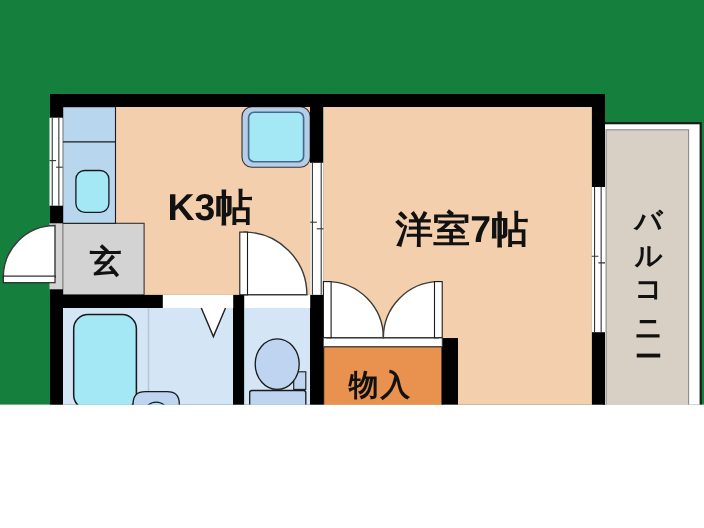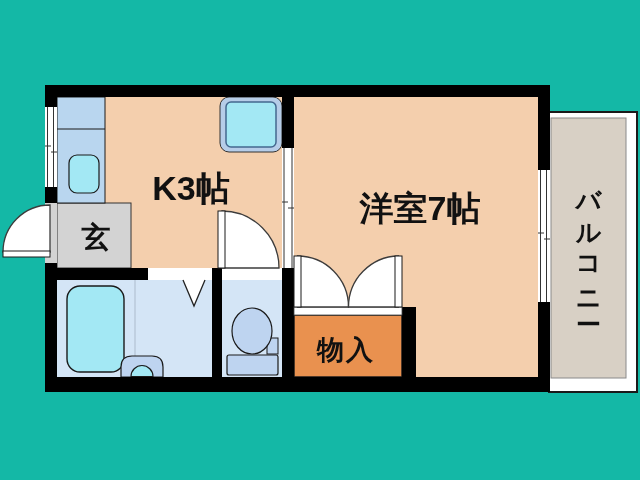--- a/index.html
+++ b/index.html
@@ -1,17 +1,17 @@
 <!DOCTYPE html>
 <html><head>
 <meta charset="utf-8">
 <style>
   html,body{margin:0;padding:0;background:#fff;}
   #stage{
-    position:relative;width:640px;height:480px;background:#14b8a6;overflow:hidden;
+    position:relative;width:640px;height:368px;background:#15803d;overflow:hidden;
     font-family:"Liberation Sans","DejaVu Sans",sans-serif;
   }
   svg{position:absolute;left:0;top:0;}
   .lbl{
     font-family:"Liberation Sans","DejaVu Sans",sans-serif;
     font-weight:600;fill:#111;
   }
   .balcony-label{
     position:absolute;left:573px;top:172px;
     writing-mode:vertical-rl;text-orientation:mixed;

